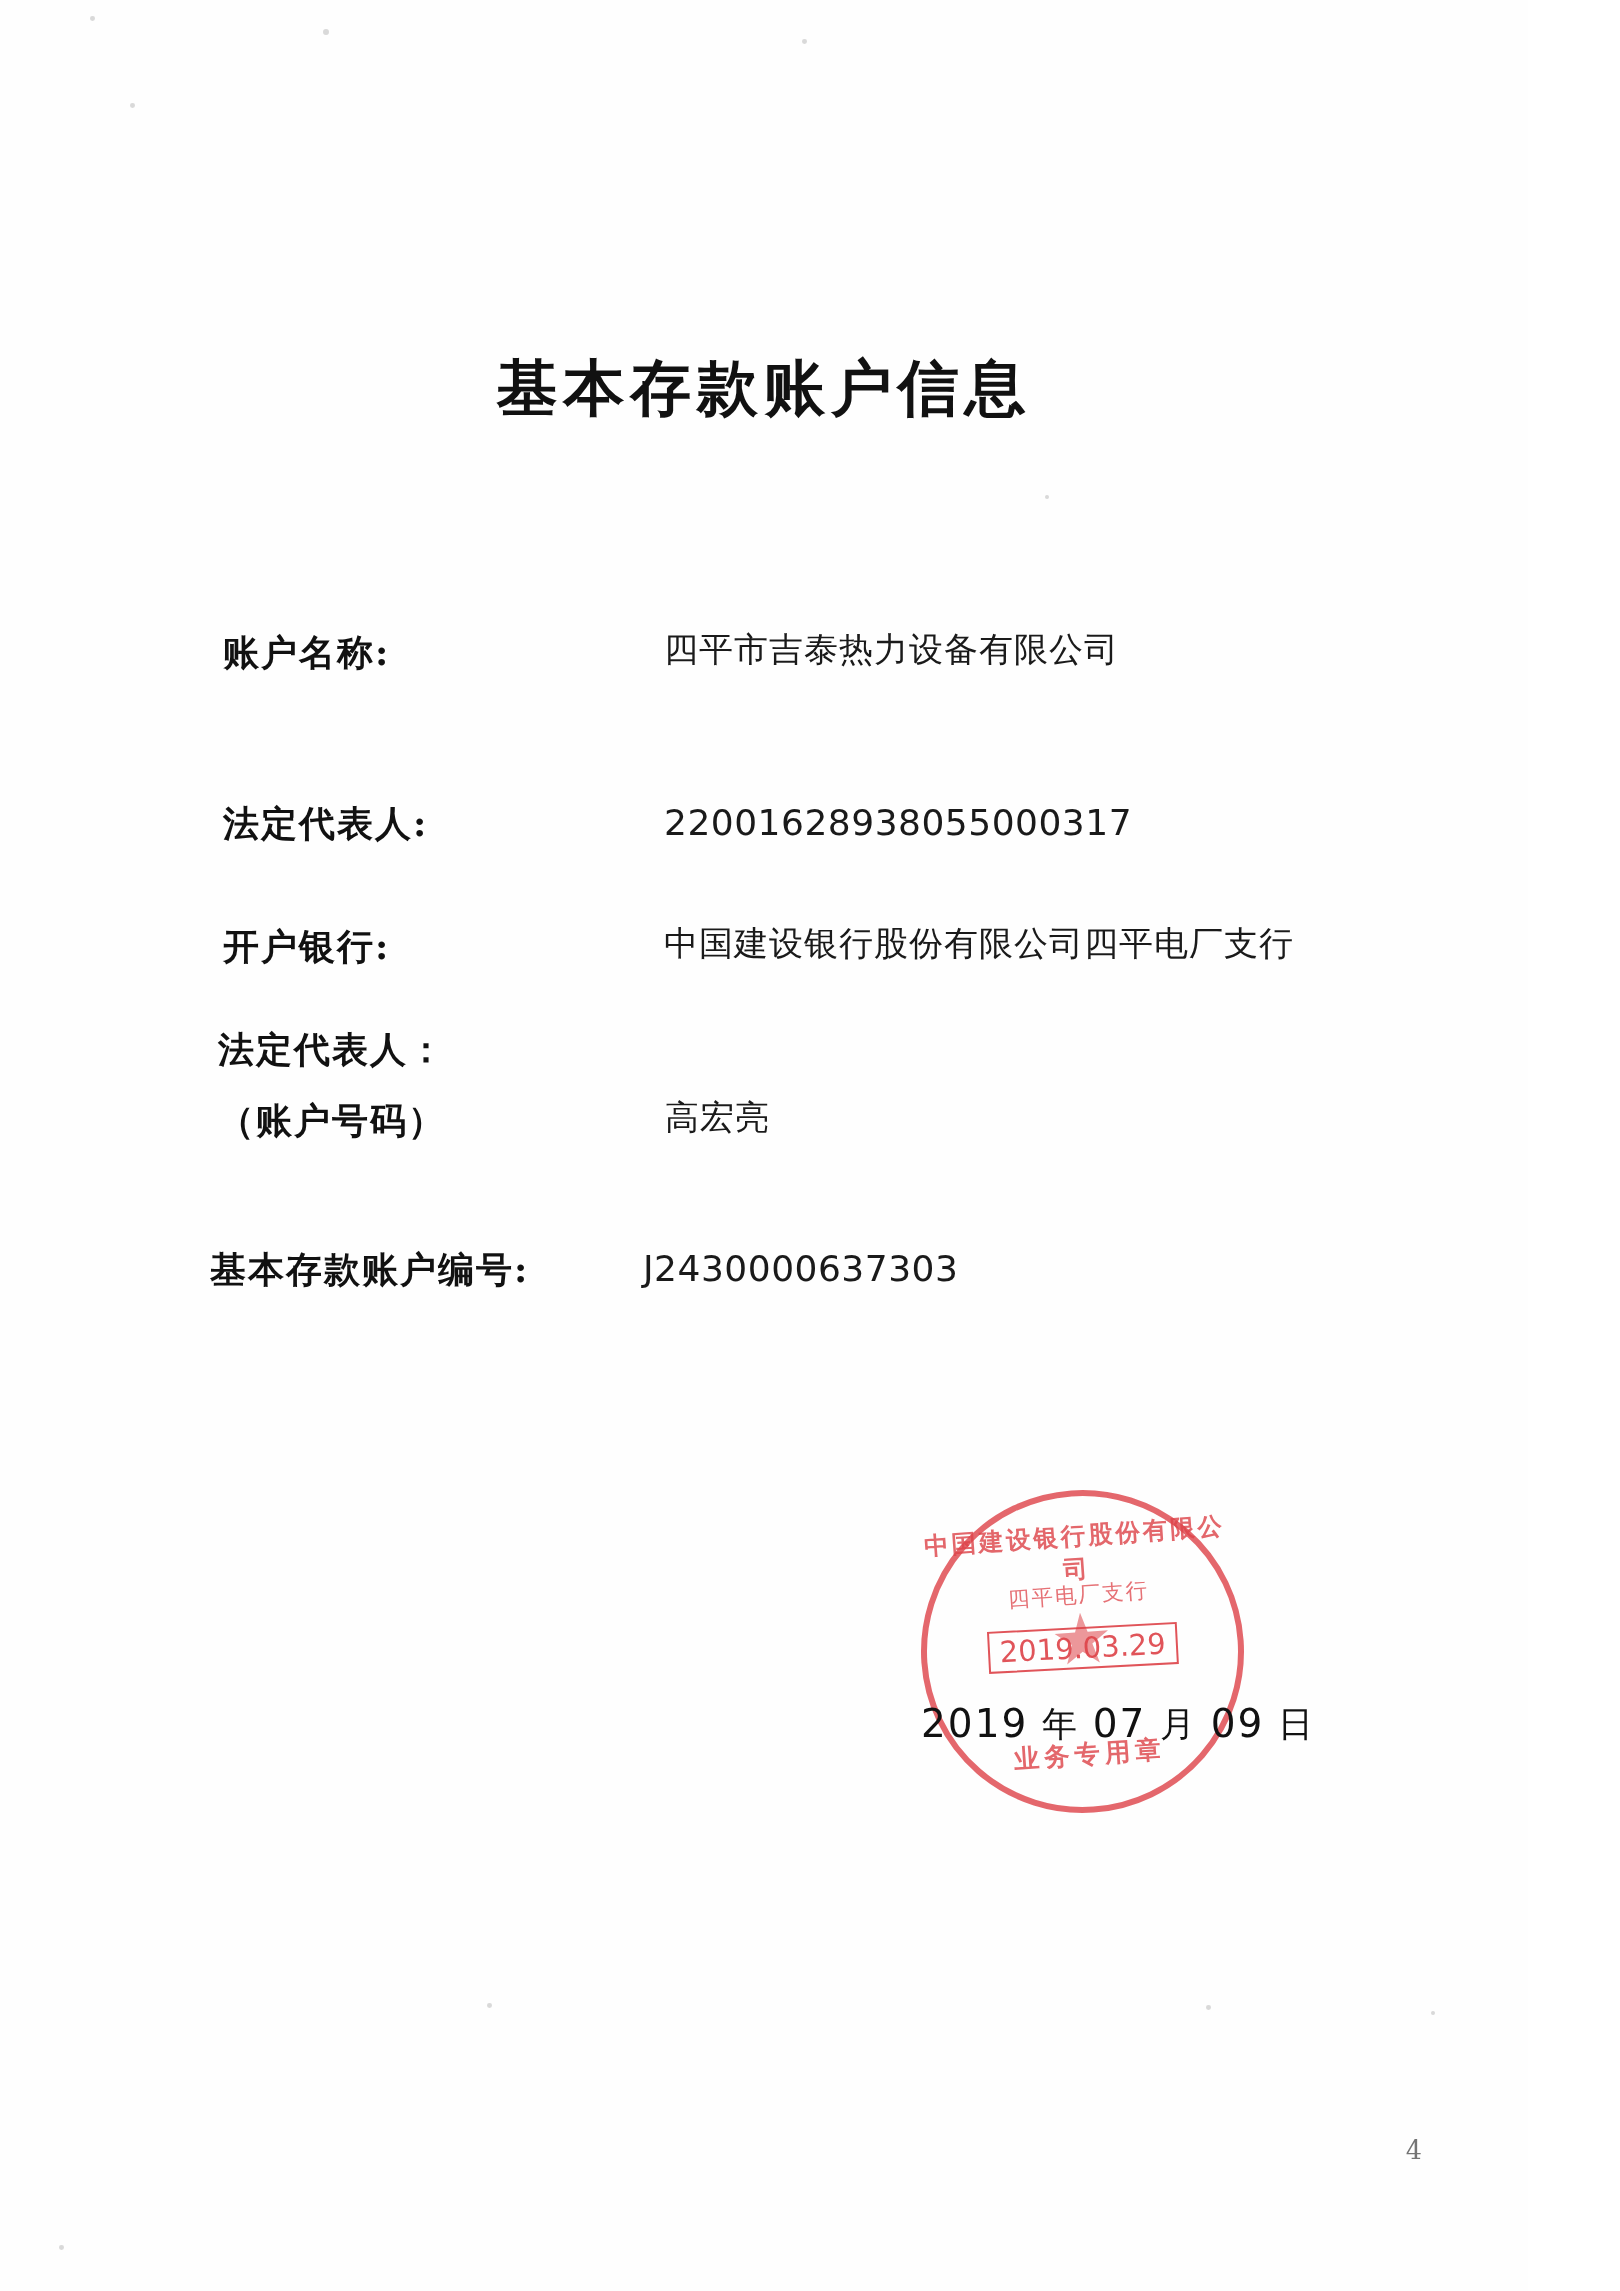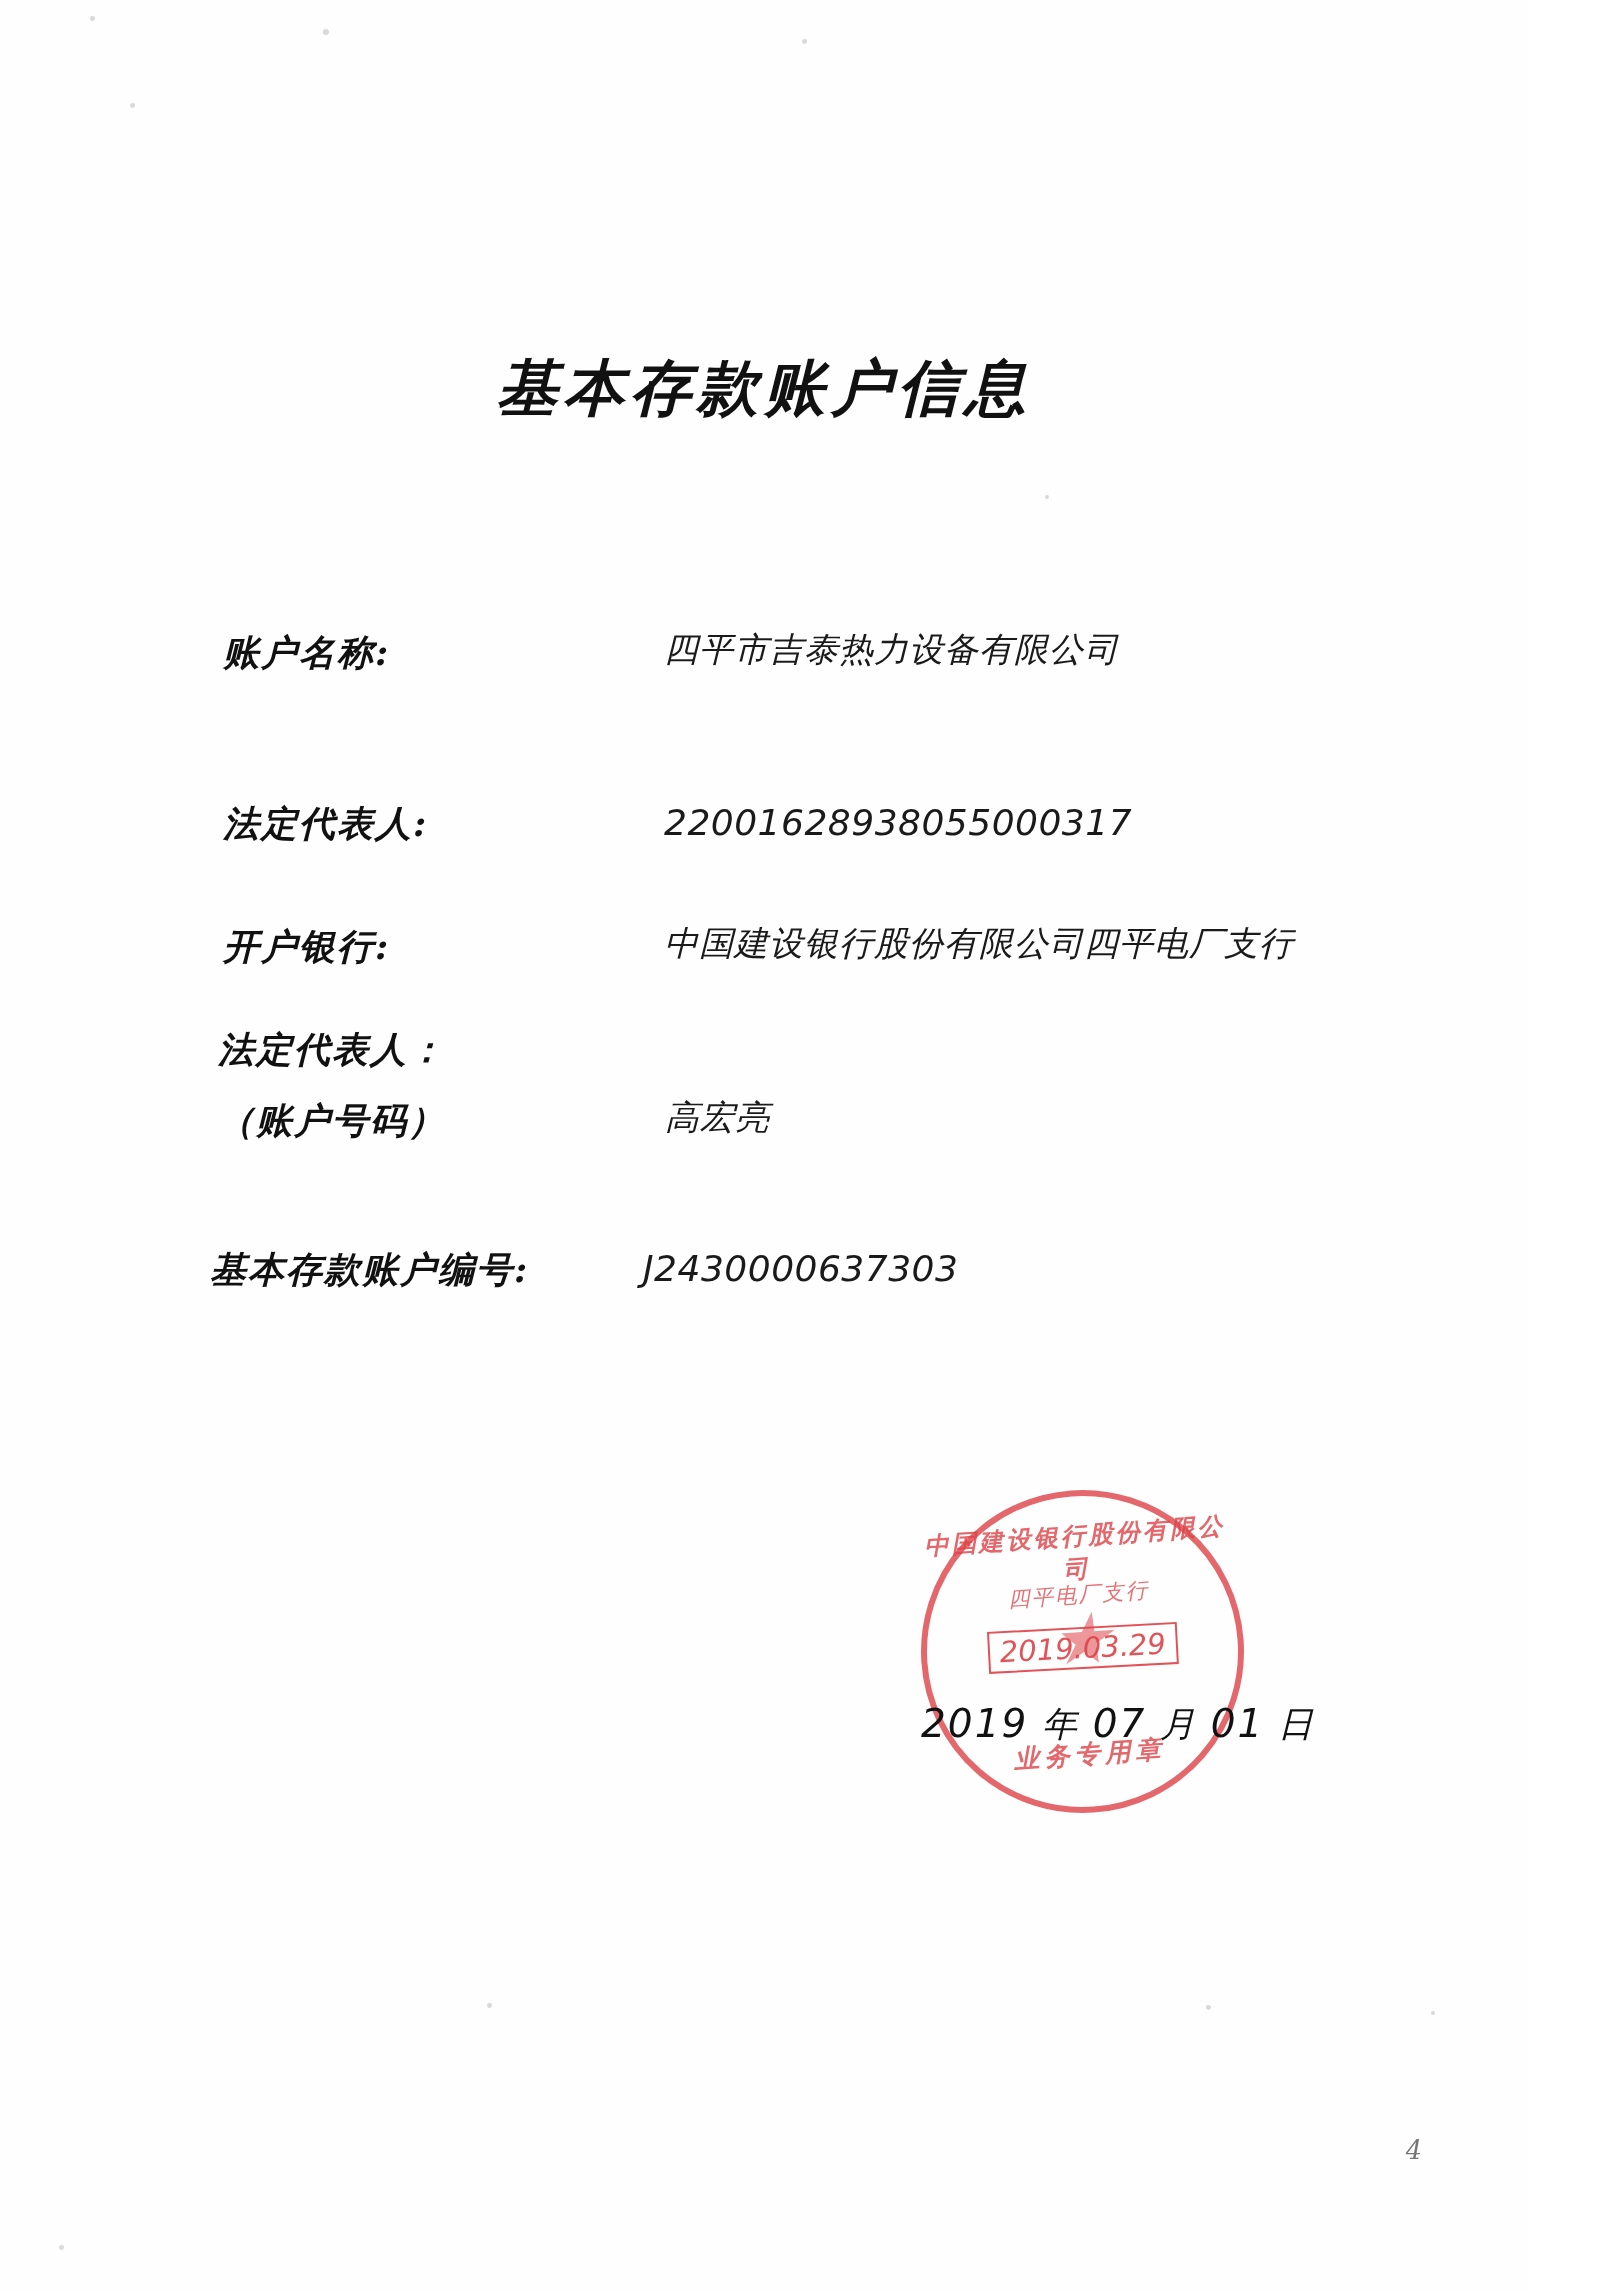--- a/index.html
+++ b/index.html
@@ -10,21 +10,20 @@
   body {
     font-family: "Liberation Serif", "DejaVu Serif", serif;
     color: #1a1a1a;
   }
   .page {
     position: relative;
     width: 1528px;
     height: 2292px;
     background: #fefefe;
     overflow: hidden;
-    font-style: italic;
   }
 
   
   .speck {
     position: absolute;
     background: #b9b9b9;
     border-radius: 50%;
     opacity: .55;
   }
 
@@ -232,20 +231,20 @@
     <div class="stamp-date">2019.03.29</div>
     <div class="arc-bottom">业务专用章</div>
     <div class="star">★</div>
   </div>
 
   <div class="date-line">
     <span>2019</span>
     <span class="cn">年</span>
     <span>07</span>
     <span class="cn">月</span>
-    <span>01</span>
+    <span>09</span>
     <span class="cn">日</span>
   </div>
 
   <div class="corner-mark">4</div>
 
 </div>
 
 
 </body></html>

